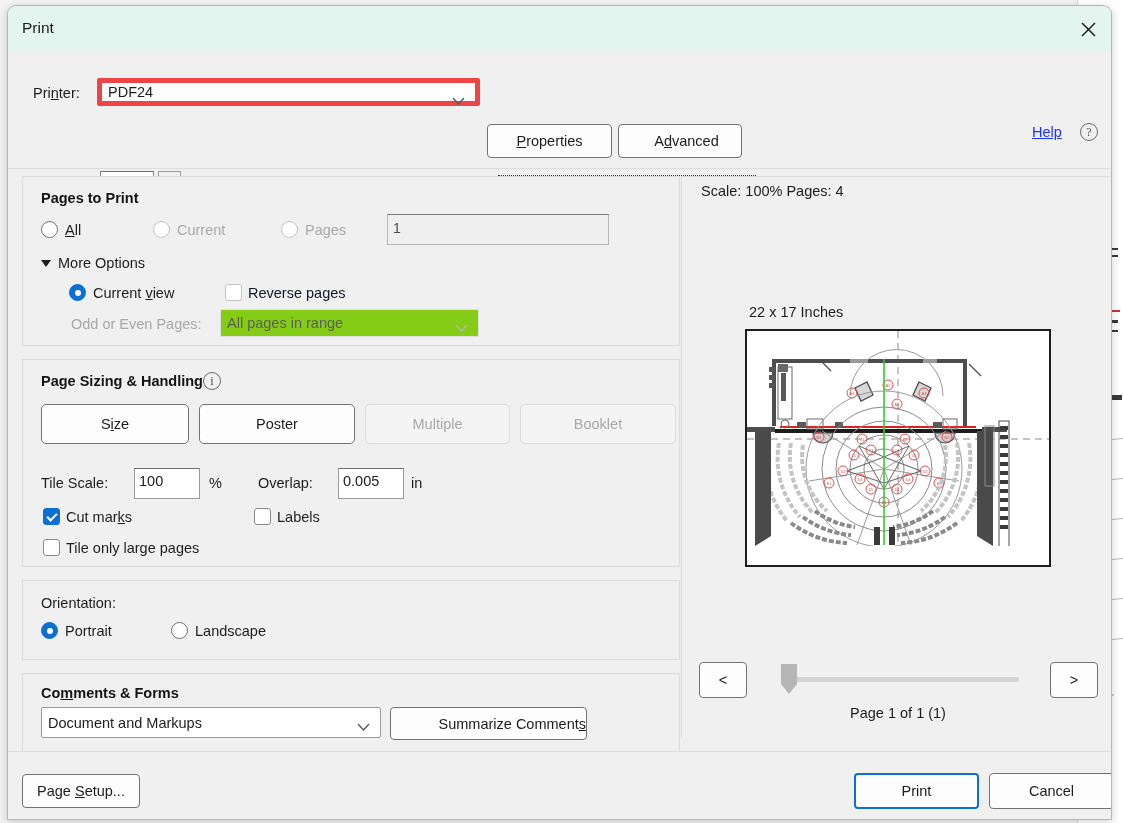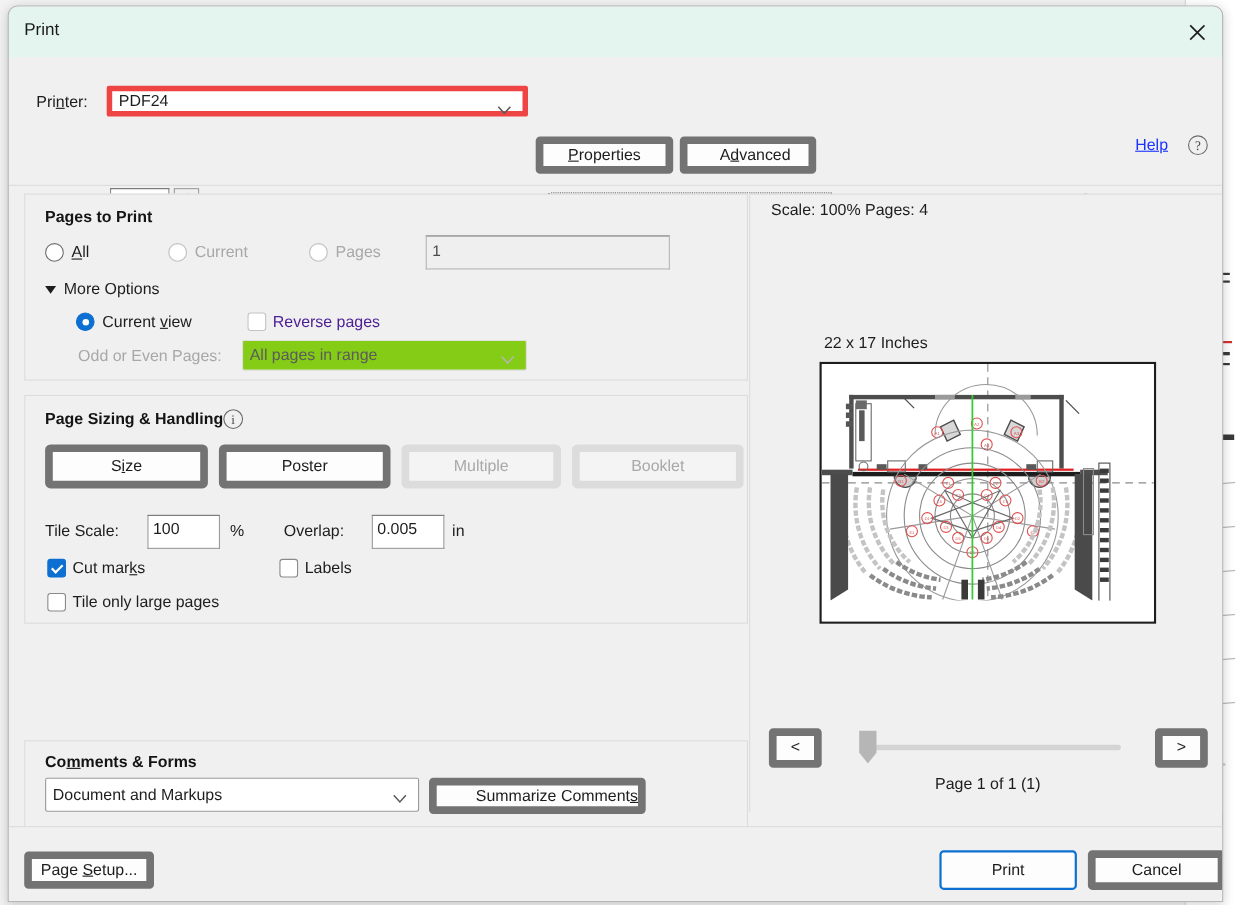--- a/index.html
+++ b/index.html
@@ -72,21 +72,21 @@
     background: #ffffff; border: 5px solid #ef4444;
     border-radius: 2px;
     display: flex; align-items: center;
     padding: 0 6px;
     font-size: 14.5px; color: #1d1d1d;
     cursor: pointer;
   }
   #printer-select .chev { position: absolute; right: 10px; top: 10px; }
 
   .pushbtn {
-    background: #fdfdfd; border: 7px solid #737373; border-radius: 4px;
+    background: #fdfdfd; border: 1px solid #737373; border-radius: 4px;
     font-size: 14.5px; color: #1d1d1d;
     display: flex; align-items: center; justify-content: center;
     cursor: pointer;
     font-family: "Liberation Sans", sans-serif;
   }
   .pushbtn.disabled { color: #a8a8a8; background: #f4f4f4; border-color: #dcdcdc; cursor: default; }
 
   #properties-btn { position: absolute; left: 479px; top: 72px; width: 125px; height: 34px; }
   #advanced-btn  { position: absolute; left: 610px; top: 72px; width: 124px; height: 34px; padding-left: 13px; }
 
@@ -388,21 +388,21 @@
       <span class="tri-collapse"></span>
       <span class="lbl">More Options</span>
     </div>
 
     <div id="rdo-currentview" class="rdorow">
       <span class="rdo sel"></span>
       <span class="lbl">Current <span class="u">v</span>iew</span>
     </div>
     <div id="cb-reverse" class="cbrow">
       <span class="cbx" style="border-color:#c4c4c4;"></span>
-      <span class="lbl" style="color:#4c1d95;">Reverse pages</span>
+      <span class="lbl" style="color:#0f172a;">Reverse pages</span>
     </div>
 
     <div id="oddeven-label" class="lbl dim">Odd or Even Pages:</div>
     <div id="oddeven-select">
       <span>All pages in range</span>
       <span class="chev">
         <svg width="13" height="9" viewBox="0 0 13 9">
             <polyline points="1,1 6.5,7 12,1" fill="none" stroke="#b5b5b5" stroke-width="1.4"></polyline>
           </svg>
       </span>
@@ -441,20 +441,31 @@
     <div id="cb-labels" class="cbrow">
       <span class="cbx"></span>
       <span class="lbl">Labels</span>
     </div>
     <div id="cb-tileonly" class="cbrow">
       <span class="cbx"></span>
       <span class="lbl">Tile only large pages</span>
     </div>
   </div>
 
+  <div class="group" id="grp-orient">
+    <div id="orient-title" class="lbl">Orientation:</div>
+    <div id="rdo-portrait" class="rdorow">
+      <span class="rdo sel"></span>
+      <span class="lbl">Portrait</span>
+    </div>
+    <div id="rdo-landscape" class="rdorow">
+      <span class="rdo"></span>
+      <span class="lbl">Landscape</span>
+    </div>
+  </div>
 
   <div class="group" id="grp-comments">
     <div id="comments-title" class="group-title">Co<span class="u">m</span>ments &amp; Forms</div>
     <div id="comments-select">
       <span>Document and Markups</span>
       <span class="chev">
         <svg width="13" height="9" viewBox="0 0 13 9">
             <polyline points="1,1 6.5,7 12,1" fill="none" stroke="#5a5a5a" stroke-width="1.4"></polyline>
           </svg>
       </span>

